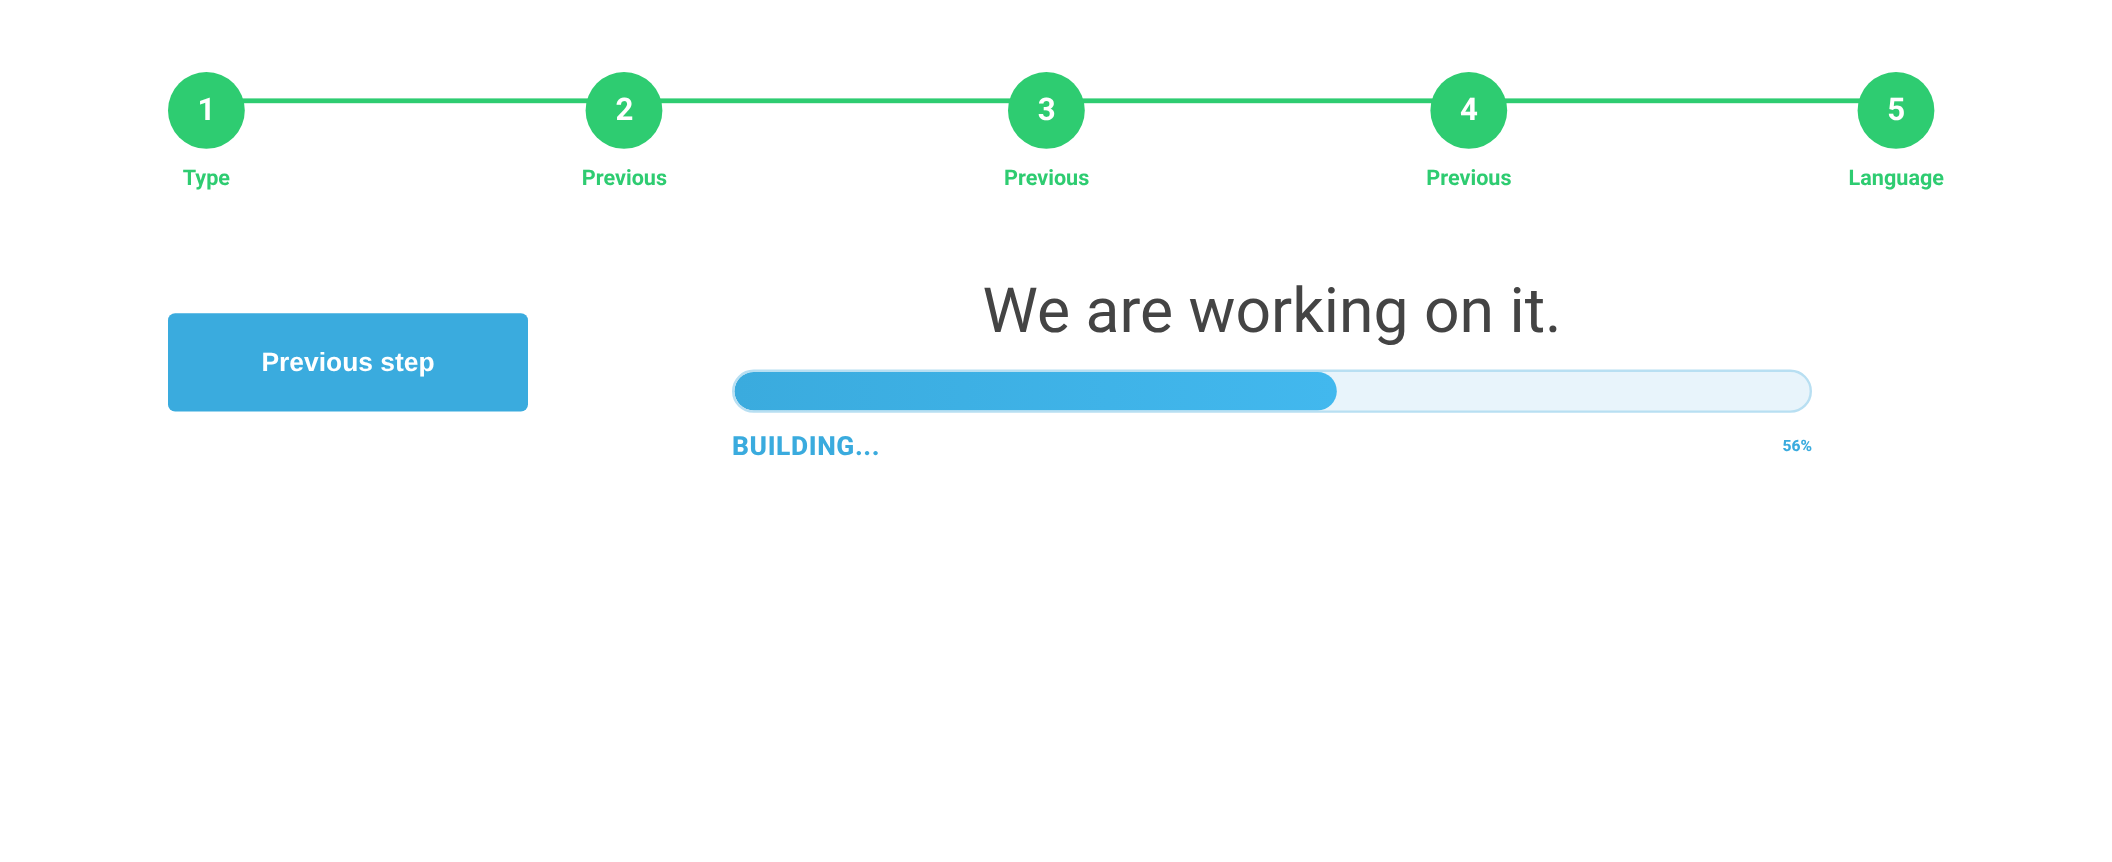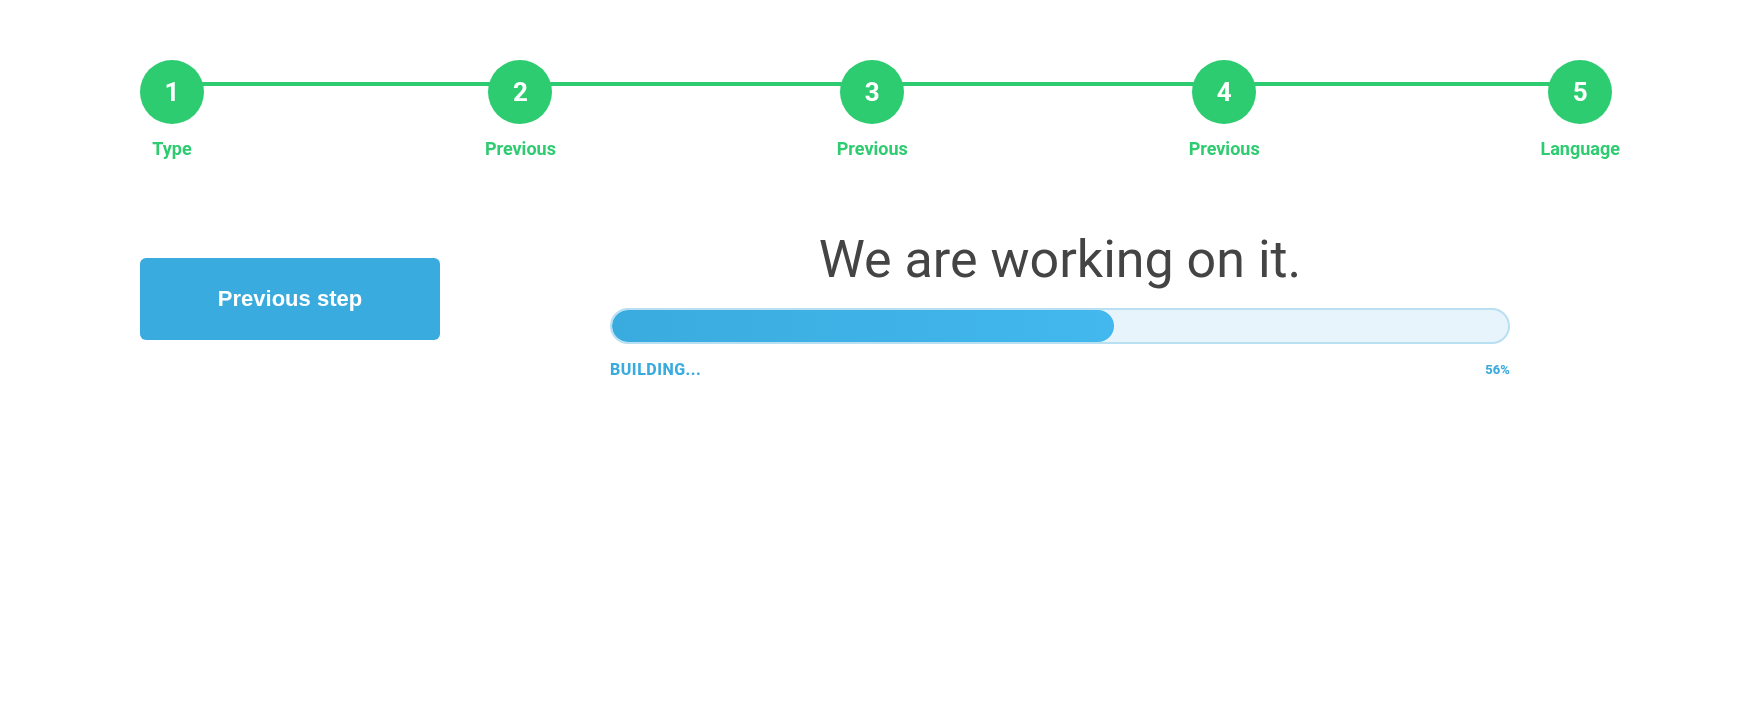--- a/index.html
+++ b/index.html
@@ -141,21 +141,21 @@
       transition: width 0.3s ease;
     }
 
     .progress-labels {
       display: flex;
       justify-content: space-between;
       align-items: center;
     }
 
     .building-label {
-      font-size: 16px;
+      font-size: 22px;
       font-weight: 800;
       color: #3aabde;
       letter-spacing: 0.5px;
     }
 
     .percent-label {
       font-size: 13px;
       font-weight: 800;
       color: #3aabde;
     }

